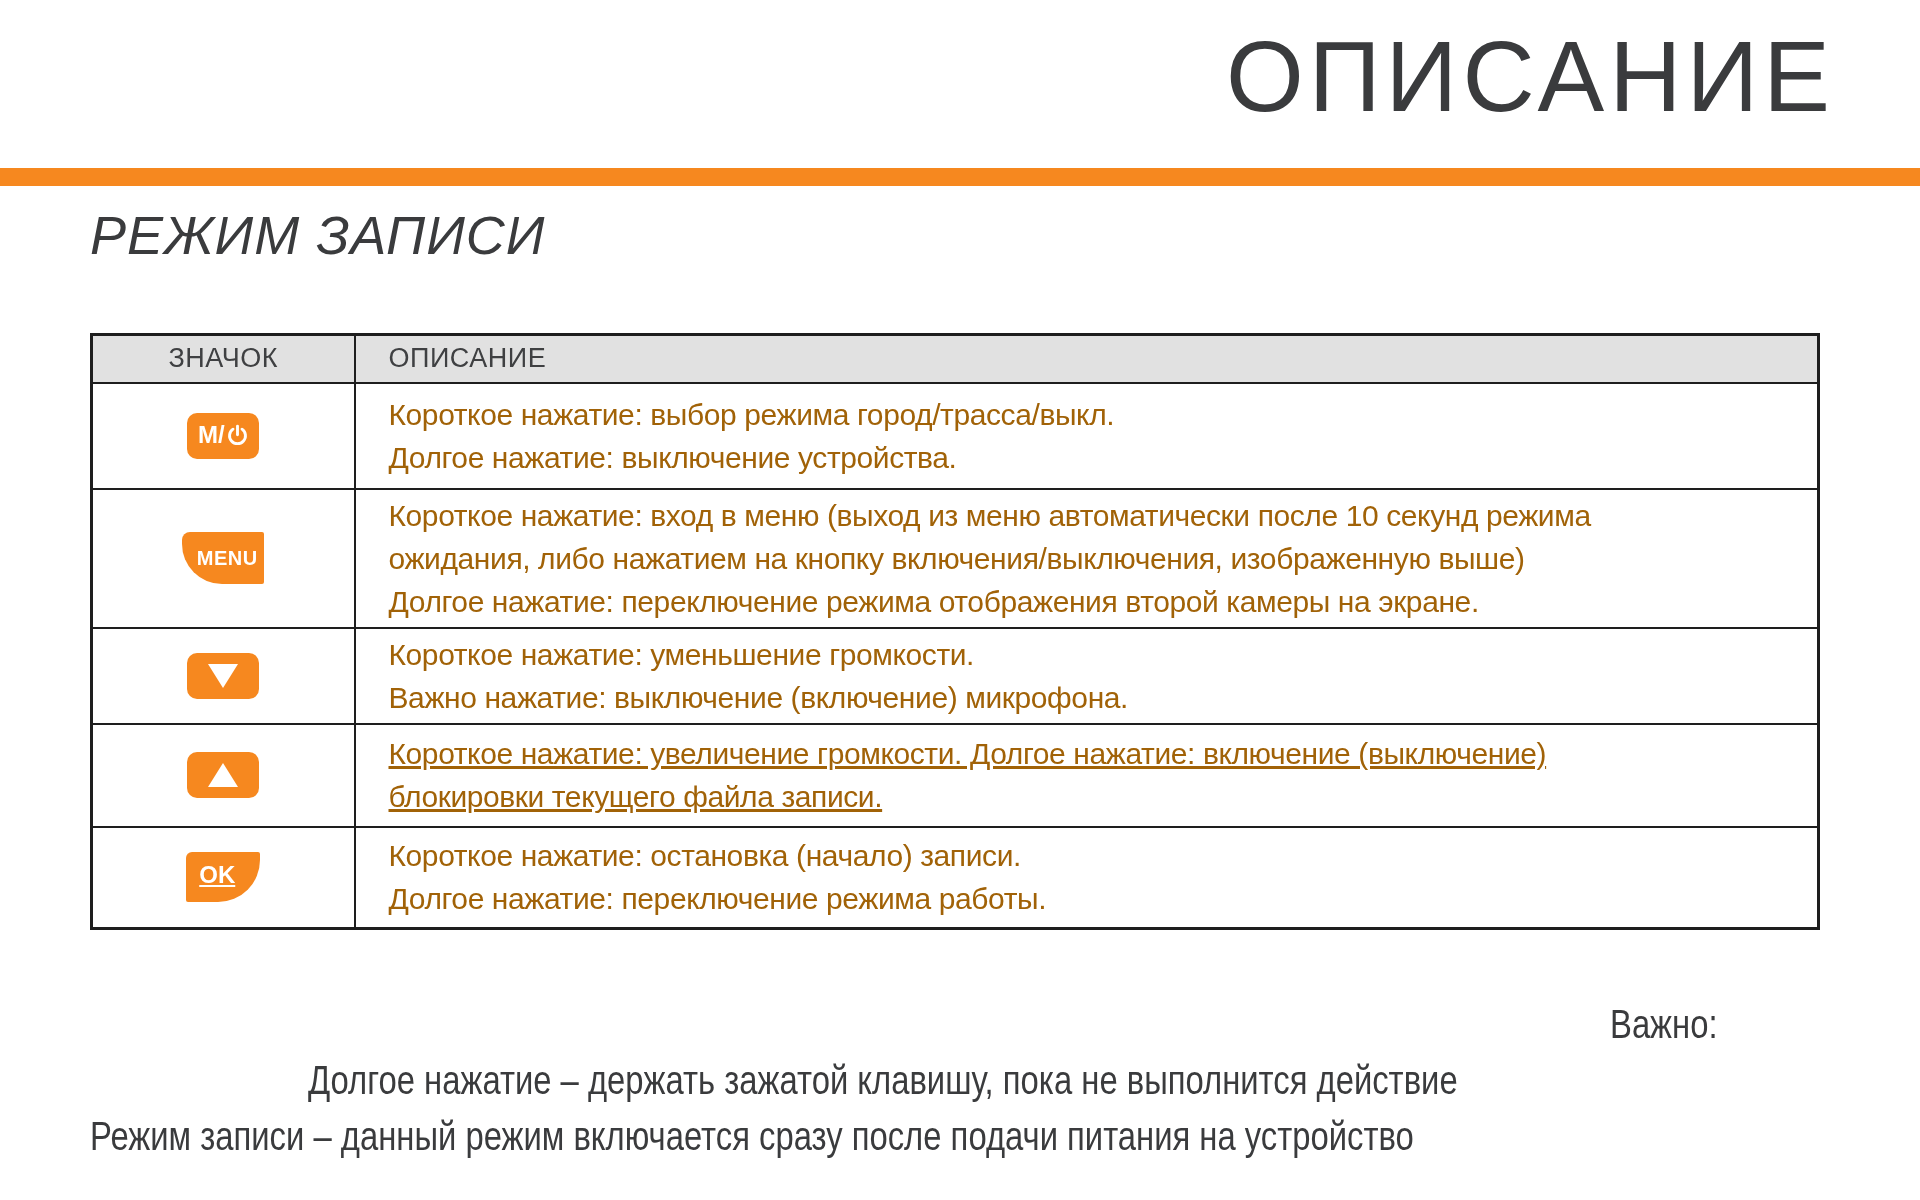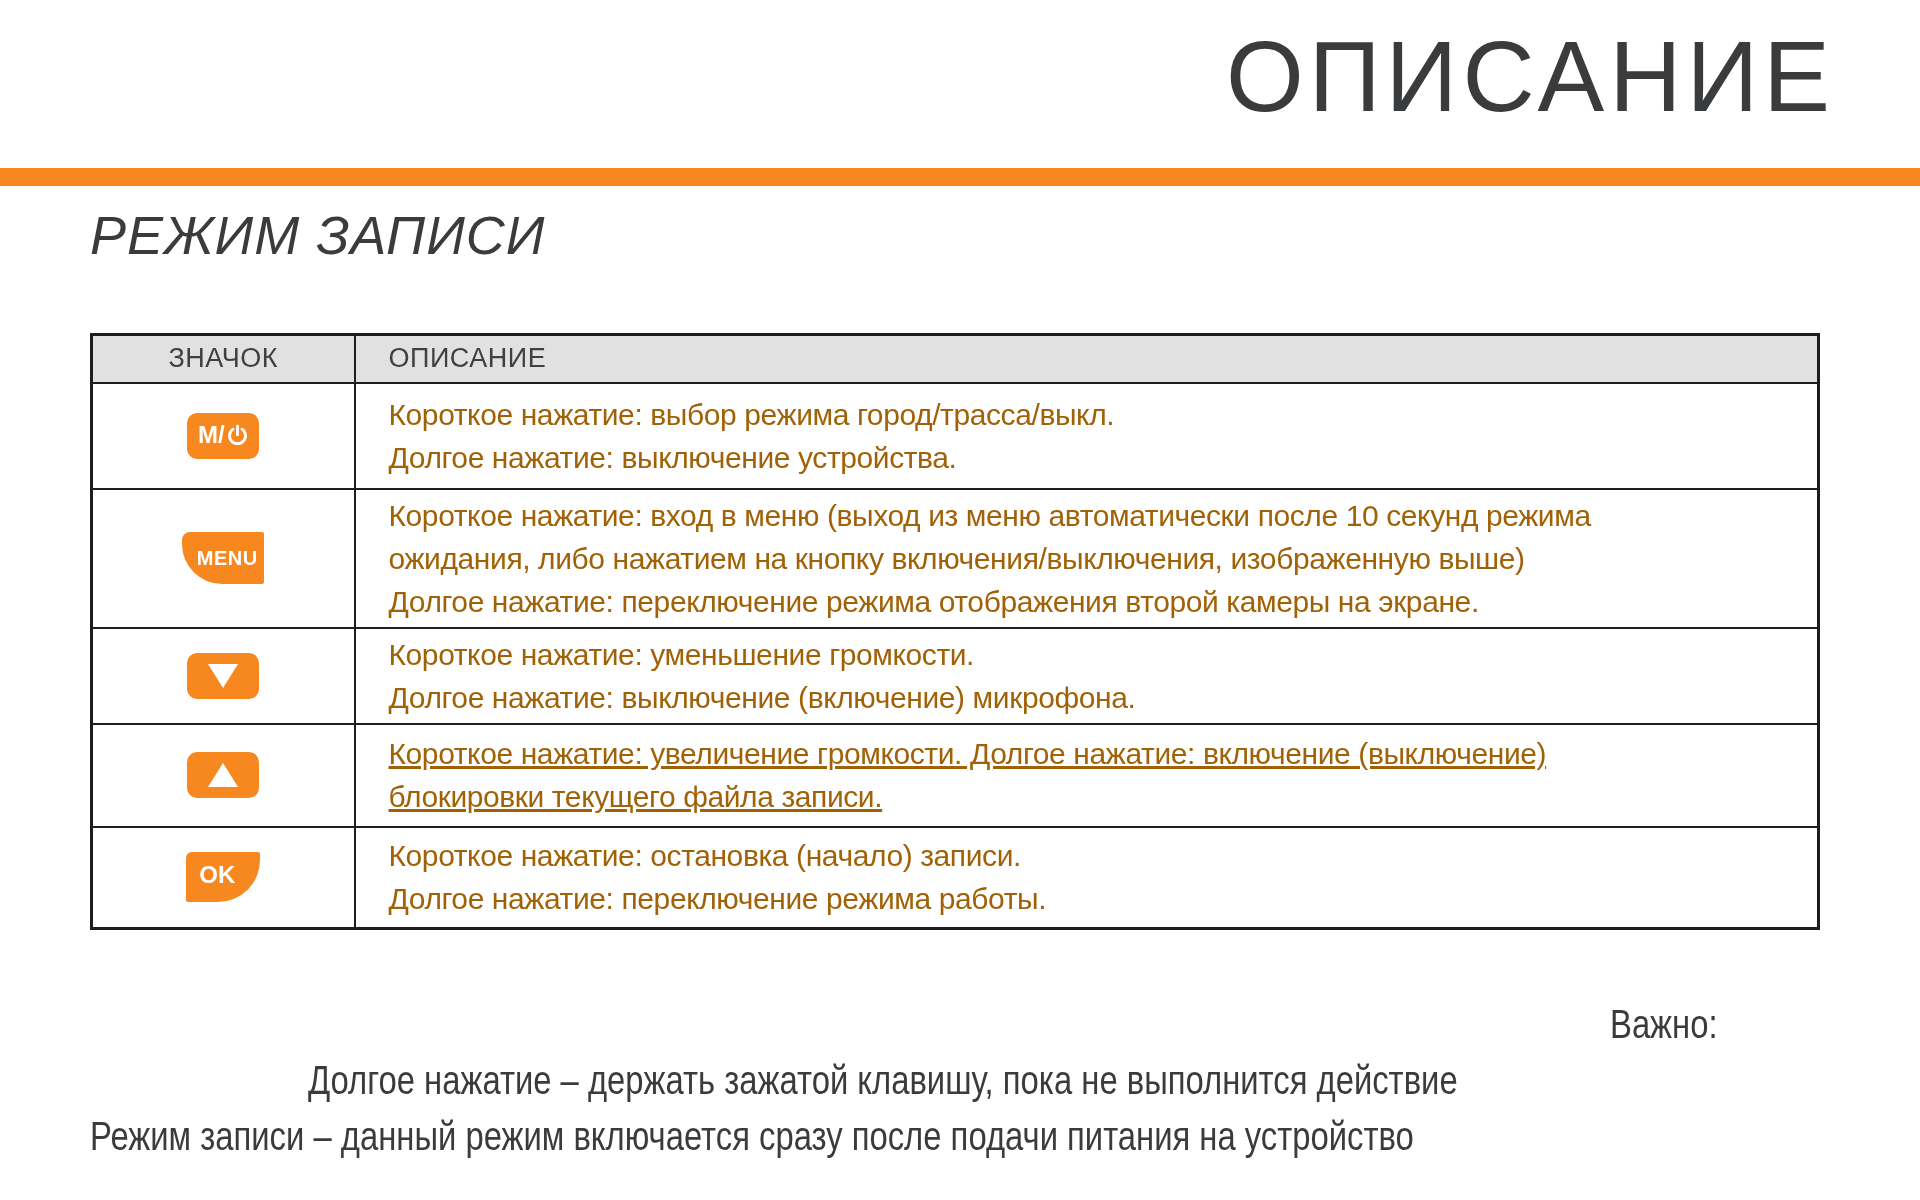--- a/index.html
+++ b/index.html
@@ -48,21 +48,21 @@
   .btn {
     display:inline-flex; align-items:center; justify-content:center;
     background:var(--accent, #F6881F); color:#ffffff; font-weight:700;
     vertical-align:middle;
   }
   .btn-power  { width:72px; height:46px; border-radius:10px; font-size:24px; }
   .btn-power .pw-label { display:inline-block; transform:translateY(-1px); }
   .btn-power svg { margin-left:1px; }
   .btn-menu   { width:82px; height:52px; border-radius:8px 2px 2px 40px; font-size:20px; letter-spacing:0.5px; padding-left:8px; }
   .btn-arrow  { width:72px; height:46px; border-radius:10px; }
-  .btn-ok     { width:74px; height:50px; border-radius:6px 2px 42px 2px; font-size:24px; padding-right:12px; padding-bottom:4px; }
+  .btn-ok     { width:74px; height:50px; border-radius:6px 2px 42px 2px; font-size:24px; padding-right:12px; padding-bottom:4px;text-decoration:underline; }
   .notes {
     position:absolute; left:90px; top:996px;
     font-size:41px; line-height:56px; color:#3A3B3D;
   }
   .note-line { white-space:nowrap; height:56px;text-align:right; }
   .cx { display:inline-block; transform:scaleX(0.8); transform-origin:0 50%; white-space:nowrap; }
 </style>
 </head>
 <body>
 
@@ -113,21 +113,21 @@
       <tr class="row-2">
         <td class="icon-cell">
           <span class="btn btn-arrow">
             <svg width="30" height="24" viewBox="0 0 30 24">
               <polygon points="0,0 30,0 15,24" fill="#ffffff"></polygon>
             </svg>
           </span>
         </td>
         <td class="desc-cell">
           <div class="dline">Короткое нажатие: уменьшение громкости.</div>
-          <div class="dline">Долгое нажатие: выключение (включение) микрофона.</div>
+          <div class="dline">Важно нажатие: выключение (включение) микрофона.</div>
         </td>
       </tr>
 
       <tr class="row-3">
         <td class="icon-cell">
           <span class="btn btn-arrow">
             <svg width="30" height="24" viewBox="0 0 30 24">
               <polygon points="15,0 30,24 0,24" fill="#ffffff"></polygon>
             </svg>
           </span>

